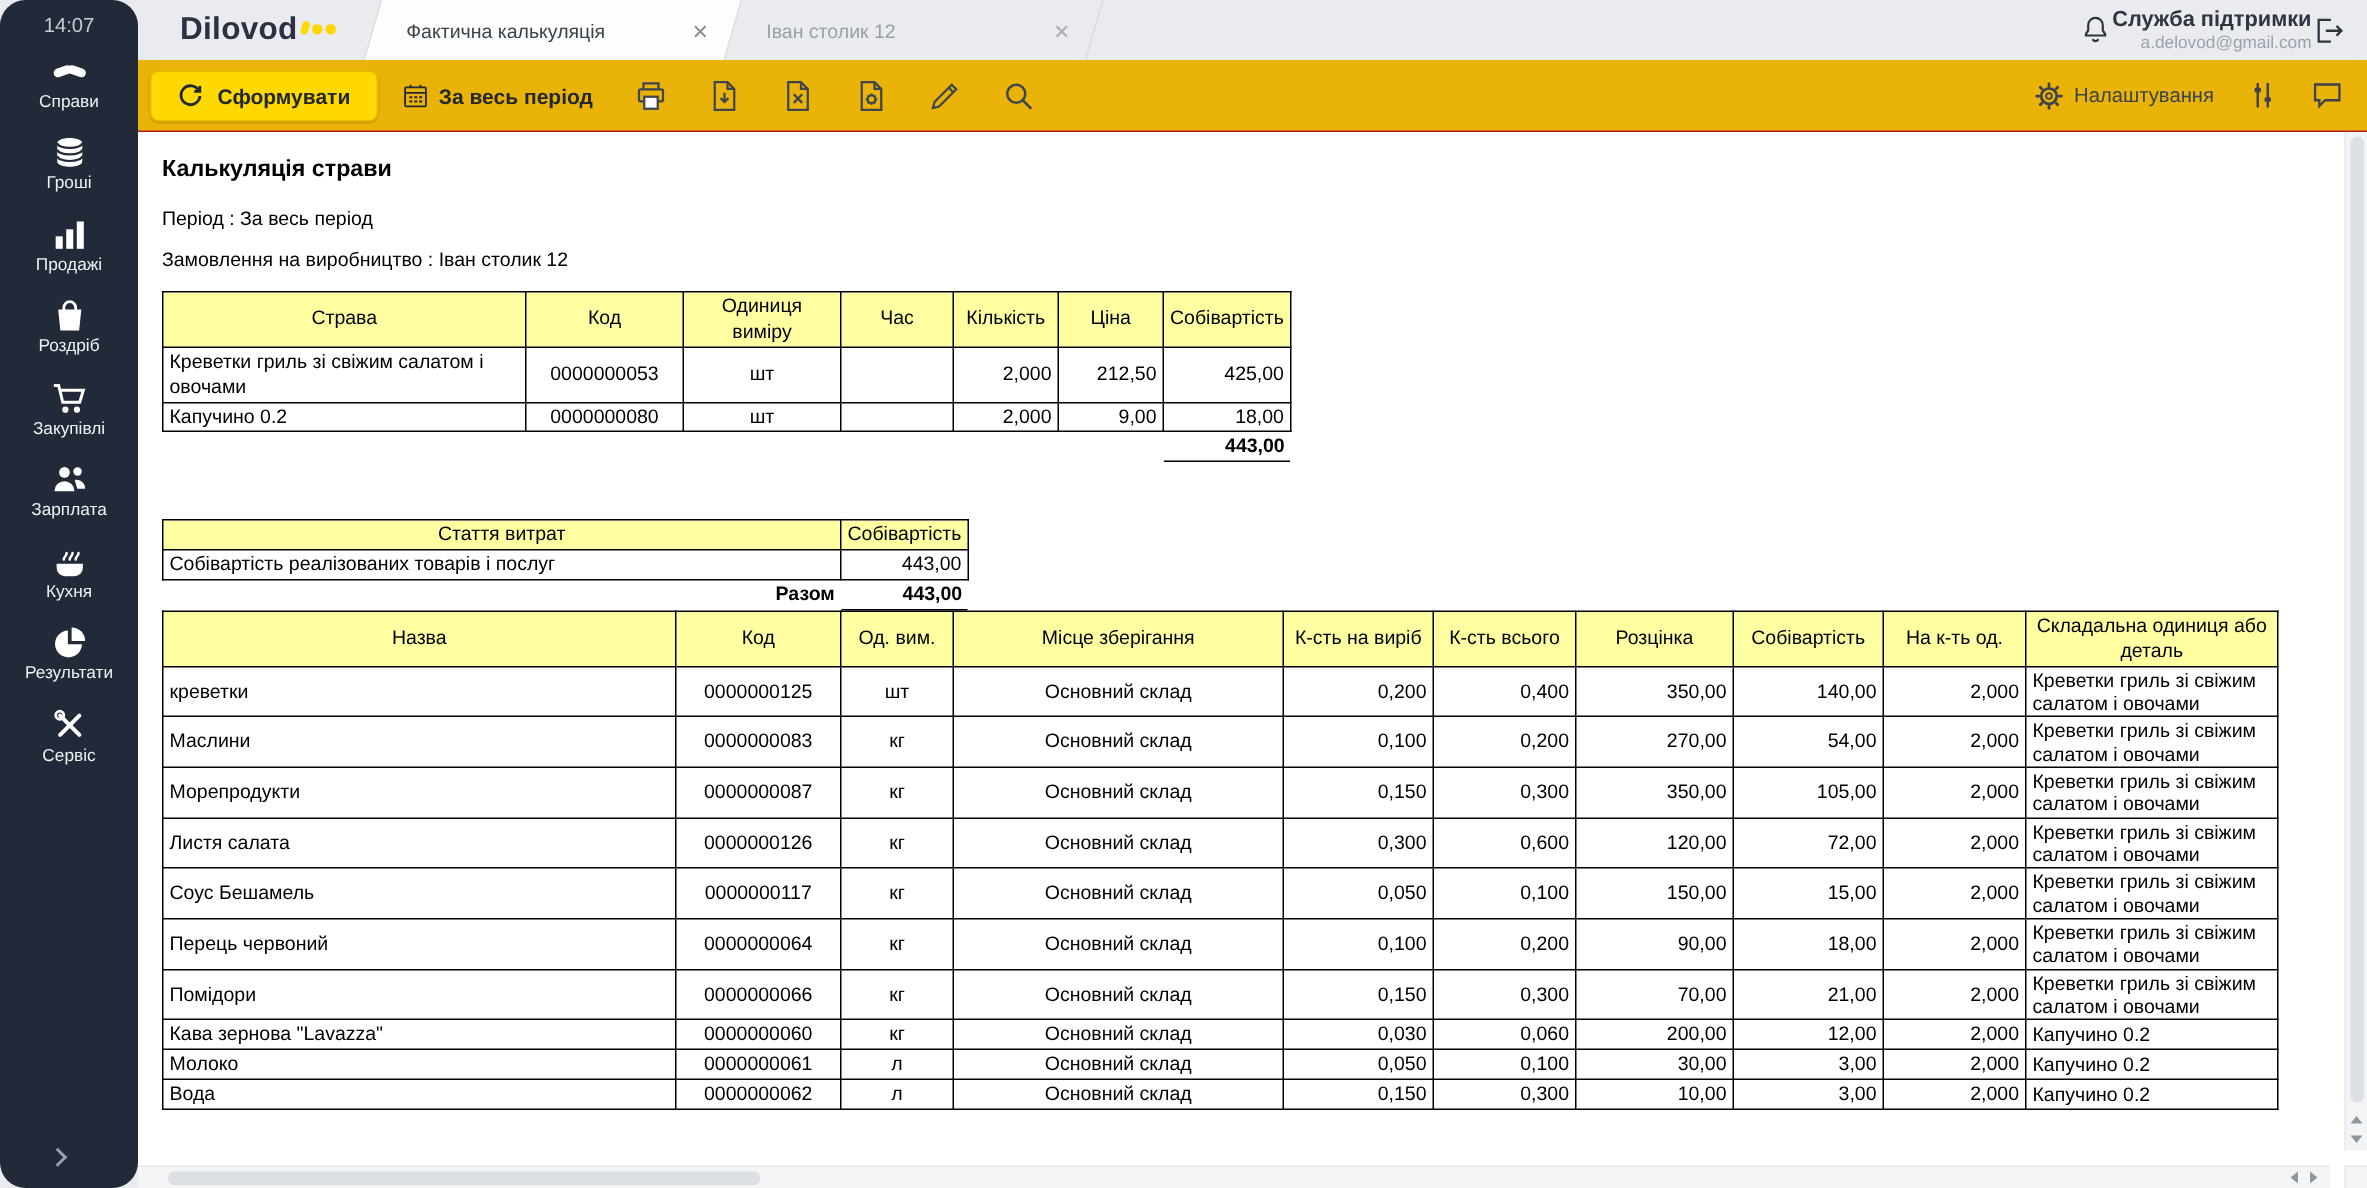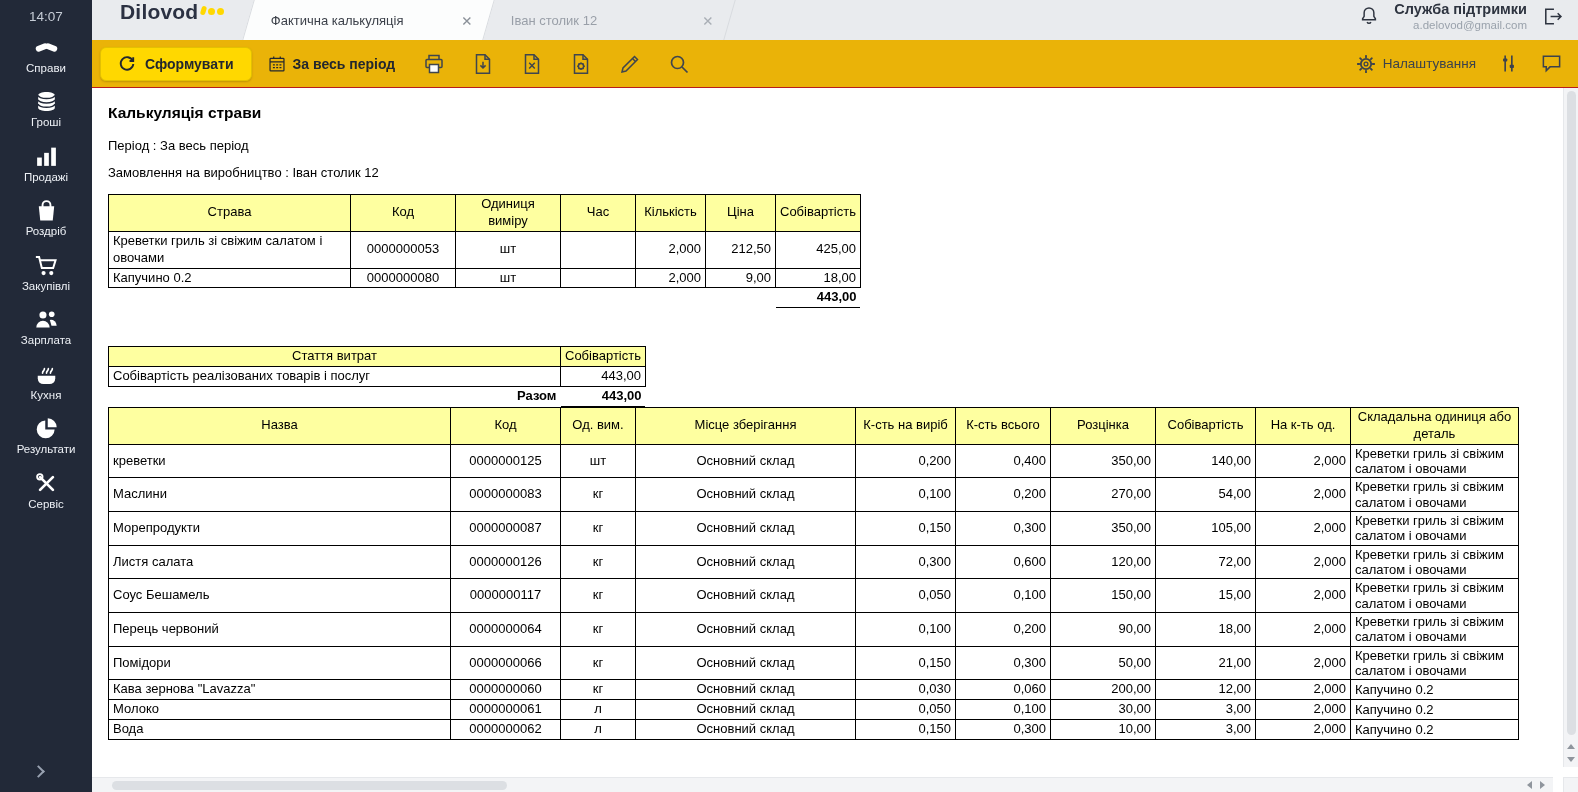--- a/index.html
+++ b/index.html
@@ -2,46 +2,46 @@
 <html><head>
 <meta charset="utf-8">
 <style>
   * { box-sizing: border-box; }
   html,body { margin:0; padding:0; }
   body { width:1578px; height:792px; overflow:hidden; background:#e9ebee;
          font-family:"Liberation Sans","DejaVu Sans",sans-serif; }
   .app { display:flex; width:100%; height:100%; }
 
   
-  .sidebar { flex:0 0 92px; width:92px; background:#222938; display:flex; flex-direction:column; }
+  .sidebar { flex:0 0 92px; width:92px; background:#222938; display:flex; flex-direction:column;border-radius:17px; }
   .sb-time { color:#c6ccd6; font-size:13.5px; text-align:center; padding:9px 0 3px; }
   .sb-item { height:54.5px; display:flex; flex-direction:column; align-items:center; justify-content:center; gap:3px; cursor:pointer; }
   .sb-item svg { width:25px; height:25px; display:block; }
   .sb-label { font-size:11.5px; color:#eef1f6; line-height:1; }
   .sb-expand { margin-top:auto; padding:0 0 16px 34px; cursor:pointer; }
   .chev { display:block; width:9px; height:9px; border-top:2px solid #98a1b0; border-right:2px solid #98a1b0; transform:rotate(45deg); }
 
   
   .main { flex:1; min-width:0; display:flex; flex-direction:column; }
 
   
-  .topbar { flex:0 0 40px; height:40px; background:#e9ebee; display:flex; align-items:flex-start;border-radius:14px; }
+  .topbar { flex:0 0 40px; height:40px; background:#e9ebee; display:flex; align-items:center;border-radius:14px; }
   .logo { display:flex; align-items:center; padding:0 24px 0 28px; font-size:21px; font-weight:bold; color:#2b3142; letter-spacing:.2px; }
   .logo-dots { display:inline-flex; align-items:flex-end; margin-left:3px; gap:2px; padding-bottom:4px; }
   .logo-comma { width:5px; height:9px; background:#ffd800; border-radius:2.5px; transform:rotate(18deg); }
   .logo-dot { width:7px; height:7px; border-radius:50%; background:#ffd800; }
   .tabs { display:flex; height:40px; }
   .tab { width:241px; display:flex; align-items:center; transform:skewX(-16deg); border-right:1px solid #d8dbdf; cursor:pointer; background:transparent; }
   .tab:first-child { border-left:1px solid #d8dbdf; }
   .tab.active { background:#fcfdfd; }
   .tab-inner { transform:skewX(16deg); display:flex; align-items:center; width:100%; padding:0 14px 0 22px; gap:8px; }
   .tab-label { flex:1; font-size:13px; color:#999fa8; white-space:nowrap; overflow:hidden; text-overflow:ellipsis; }
   .tab.active .tab-label { color:#3c414a; }
   .tab-close { display:flex; padding:2px; cursor:pointer; }
-  .top-right { margin-left:auto; display:flex; align-items:center; gap:14px; padding-right:14px; }
+  .top-right { margin-left:auto; display:flex; align-items:center; padding-right:14px; }
   .bell,.exit { display:flex; cursor:pointer; }
   .support { text-align:right; line-height:1.25; }
   .support-title { font-size:14.5px; font-weight:bold; color:#2e3440; }
   .support-email { font-size:11.5px; color:#9aa2ac; }
 
   
   .toolbar { flex:0 0 48px; height:48px; background:#eab308; border-bottom:1px solid #b91c1c;
              display:flex; align-items:center; padding:0 16px 0 8px; }
   .btn-generate { display:flex; align-items:center; gap:9px; height:34px; padding:0 17px;
                   background:#ffd800; border:1px solid #e3c002; border-radius:6px;
@@ -536,21 +536,21 @@
                 <td class="asm">Креветки гриль зі свіжим салатом і овочами</td>
               </tr>
 
               <tr>
                 <td>Помідори</td>
                 <td class="ctr">0000000066</td>
                 <td class="ctr">кг</td>
                 <td class="ctr">Основний склад</td>
                 <td class="num">0,150</td>
                 <td class="num">0,300</td>
-                <td class="num">50,00</td>
+                <td class="num">70,00</td>
                 <td class="num">21,00</td>
                 <td class="num">2,000</td>
                 <td class="asm">Креветки гриль зі свіжим салатом і овочами</td>
               </tr>
 
               <tr>
                 <td>Кава зернова "Lavazza"</td>
                 <td class="ctr">0000000060</td>
                 <td class="ctr">кг</td>
                 <td class="ctr">Основний склад</td>

